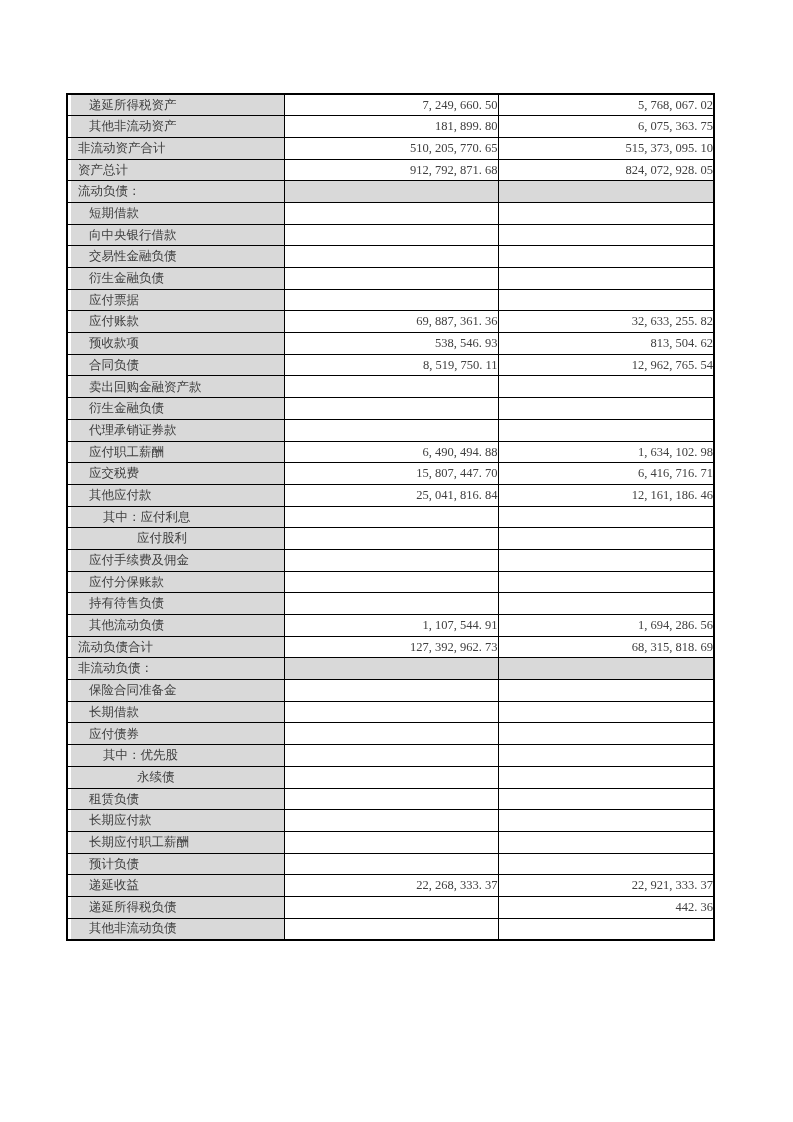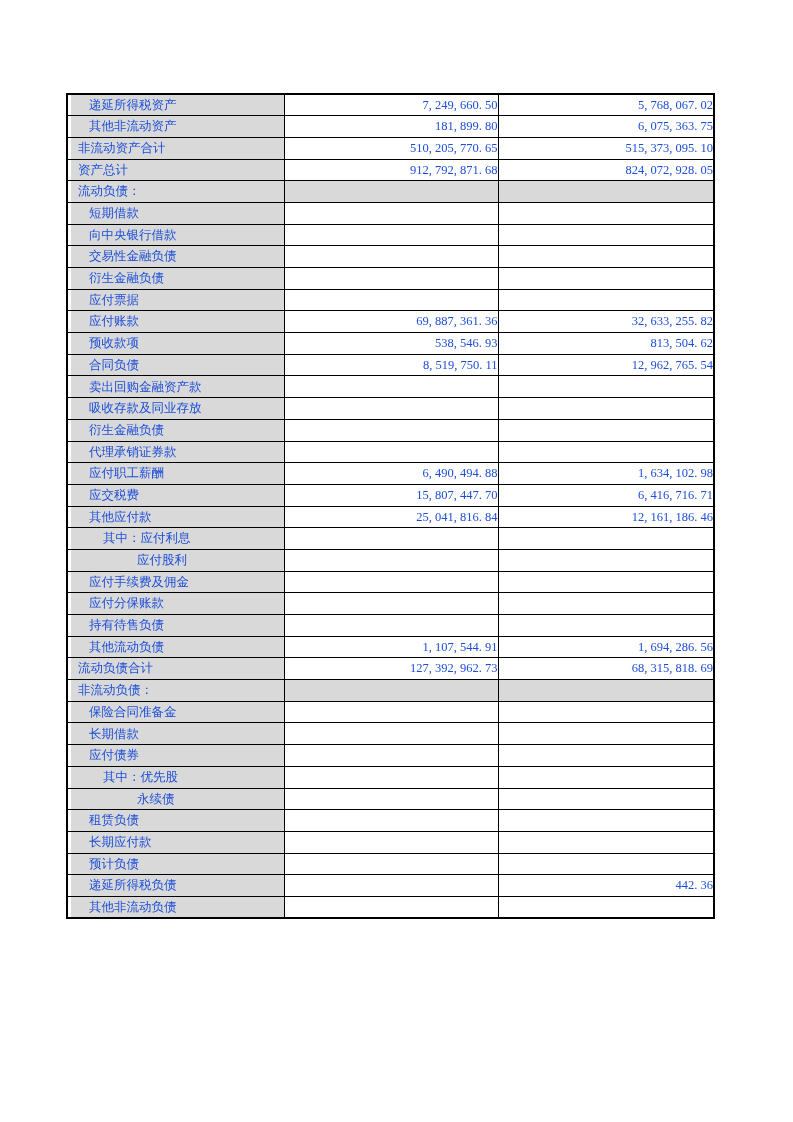--- a/index.html
+++ b/index.html
@@ -6,21 +6,21 @@
     margin: 0;
     padding: 0;
     background: #ffffff;
   }
   .page {
     position: relative;
     width: 793px;
     height: 1122px;
     background: var(--page-bg, #ffffff);
     font-family: "Liberation Serif", "DejaVu Serif", serif;
-    color: #1d4ed8;
+    color: #404040;
     overflow: hidden;
   }
   table.bs {
     position: absolute;
     left: 66px;
     top: 93px;
     width: 647px;
     border-collapse: collapse;
     table-layout: fixed;
     border: 2px solid var(--border-col, #000000);
@@ -129,25 +129,20 @@
           <td class="c-label lvl1">合同负债</td>
           <td class="c-val">8, 519, 750. 11</td>
           <td class="c-val">12, 962, 765. 54</td>
         </tr>
         <tr>
           <td class="c-label lvl1">卖出回购金融资产款</td>
           <td class="c-val"></td>
           <td class="c-val"></td>
         </tr>
         <tr>
-          <td class="c-label lvl1">吸收存款及同业存放</td>
-          <td class="c-val"></td>
-          <td class="c-val"></td>
-        </tr>
-        <tr>
           <td class="c-label lvl1">衍生金融负债</td>
           <td class="c-val"></td>
           <td class="c-val"></td>
         </tr>
         <tr>
           <td class="c-label lvl1">代理承销证券款</td>
           <td class="c-val"></td>
           <td class="c-val"></td>
         </tr>
         <tr>
@@ -234,23 +229,33 @@
           <td class="c-label lvl1">租赁负债</td>
           <td class="c-val"></td>
           <td class="c-val"></td>
         </tr>
         <tr>
           <td class="c-label lvl1">长期应付款</td>
           <td class="c-val"></td>
           <td class="c-val"></td>
         </tr>
         <tr>
+          <td class="c-label lvl1">长期应付职工薪酬</td>
+          <td class="c-val"></td>
+          <td class="c-val"></td>
+        </tr>
+        <tr>
           <td class="c-label lvl1">预计负债</td>
           <td class="c-val"></td>
           <td class="c-val"></td>
+        </tr>
+        <tr>
+          <td class="c-label lvl1">递延收益</td>
+          <td class="c-val">22, 268, 333. 37</td>
+          <td class="c-val">22, 921, 333. 37</td>
         </tr>
         <tr>
           <td class="c-label lvl1">递延所得税负债</td>
           <td class="c-val"></td>
           <td class="c-val">442. 36</td>
         </tr>
         <tr>
           <td class="c-label lvl1">其他非流动负债</td>
           <td class="c-val"></td>
           <td class="c-val"></td>

